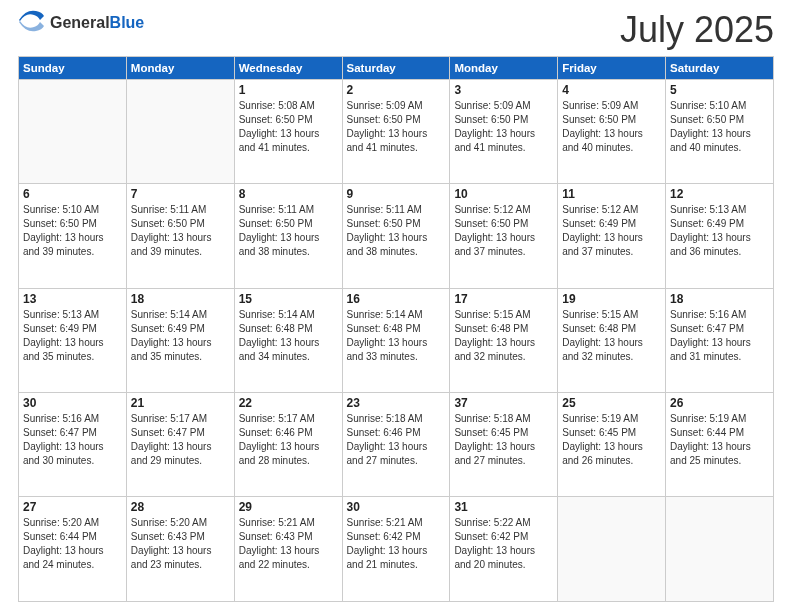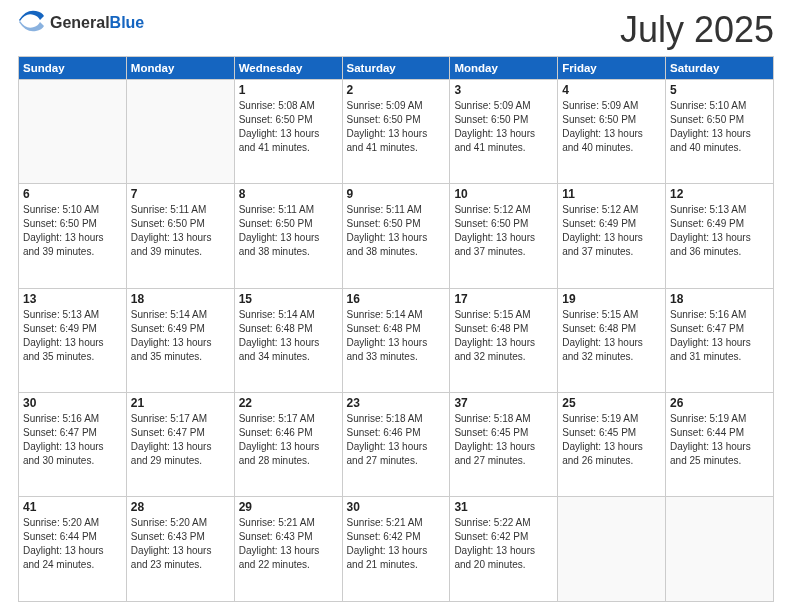--- a/index.html
+++ b/index.html
@@ -239,21 +239,21 @@
             <span class="day-number">25</span>
             <div class="day-info">Sunrise: 5:19 AM<br>Sunset: 6:45 PM<br>Daylight: 13 hours<br>and 26 minutes.</div>
           </td>
           <td>
             <span class="day-number">26</span>
             <div class="day-info">Sunrise: 5:19 AM<br>Sunset: 6:44 PM<br>Daylight: 13 hours<br>and 25 minutes.</div>
           </td>
         </tr>
         <tr>
           <td>
-            <span class="day-number">41</span>
+            <span class="day-number">27</span>
             <div class="day-info">Sunrise: 5:20 AM<br>Sunset: 6:44 PM<br>Daylight: 13 hours<br>and 24 minutes.</div>
           </td>
           <td>
             <span class="day-number">28</span>
             <div class="day-info">Sunrise: 5:20 AM<br>Sunset: 6:43 PM<br>Daylight: 13 hours<br>and 23 minutes.</div>
           </td>
           <td>
             <span class="day-number">29</span>
             <div class="day-info">Sunrise: 5:21 AM<br>Sunset: 6:43 PM<br>Daylight: 13 hours<br>and 22 minutes.</div>
           </td>

